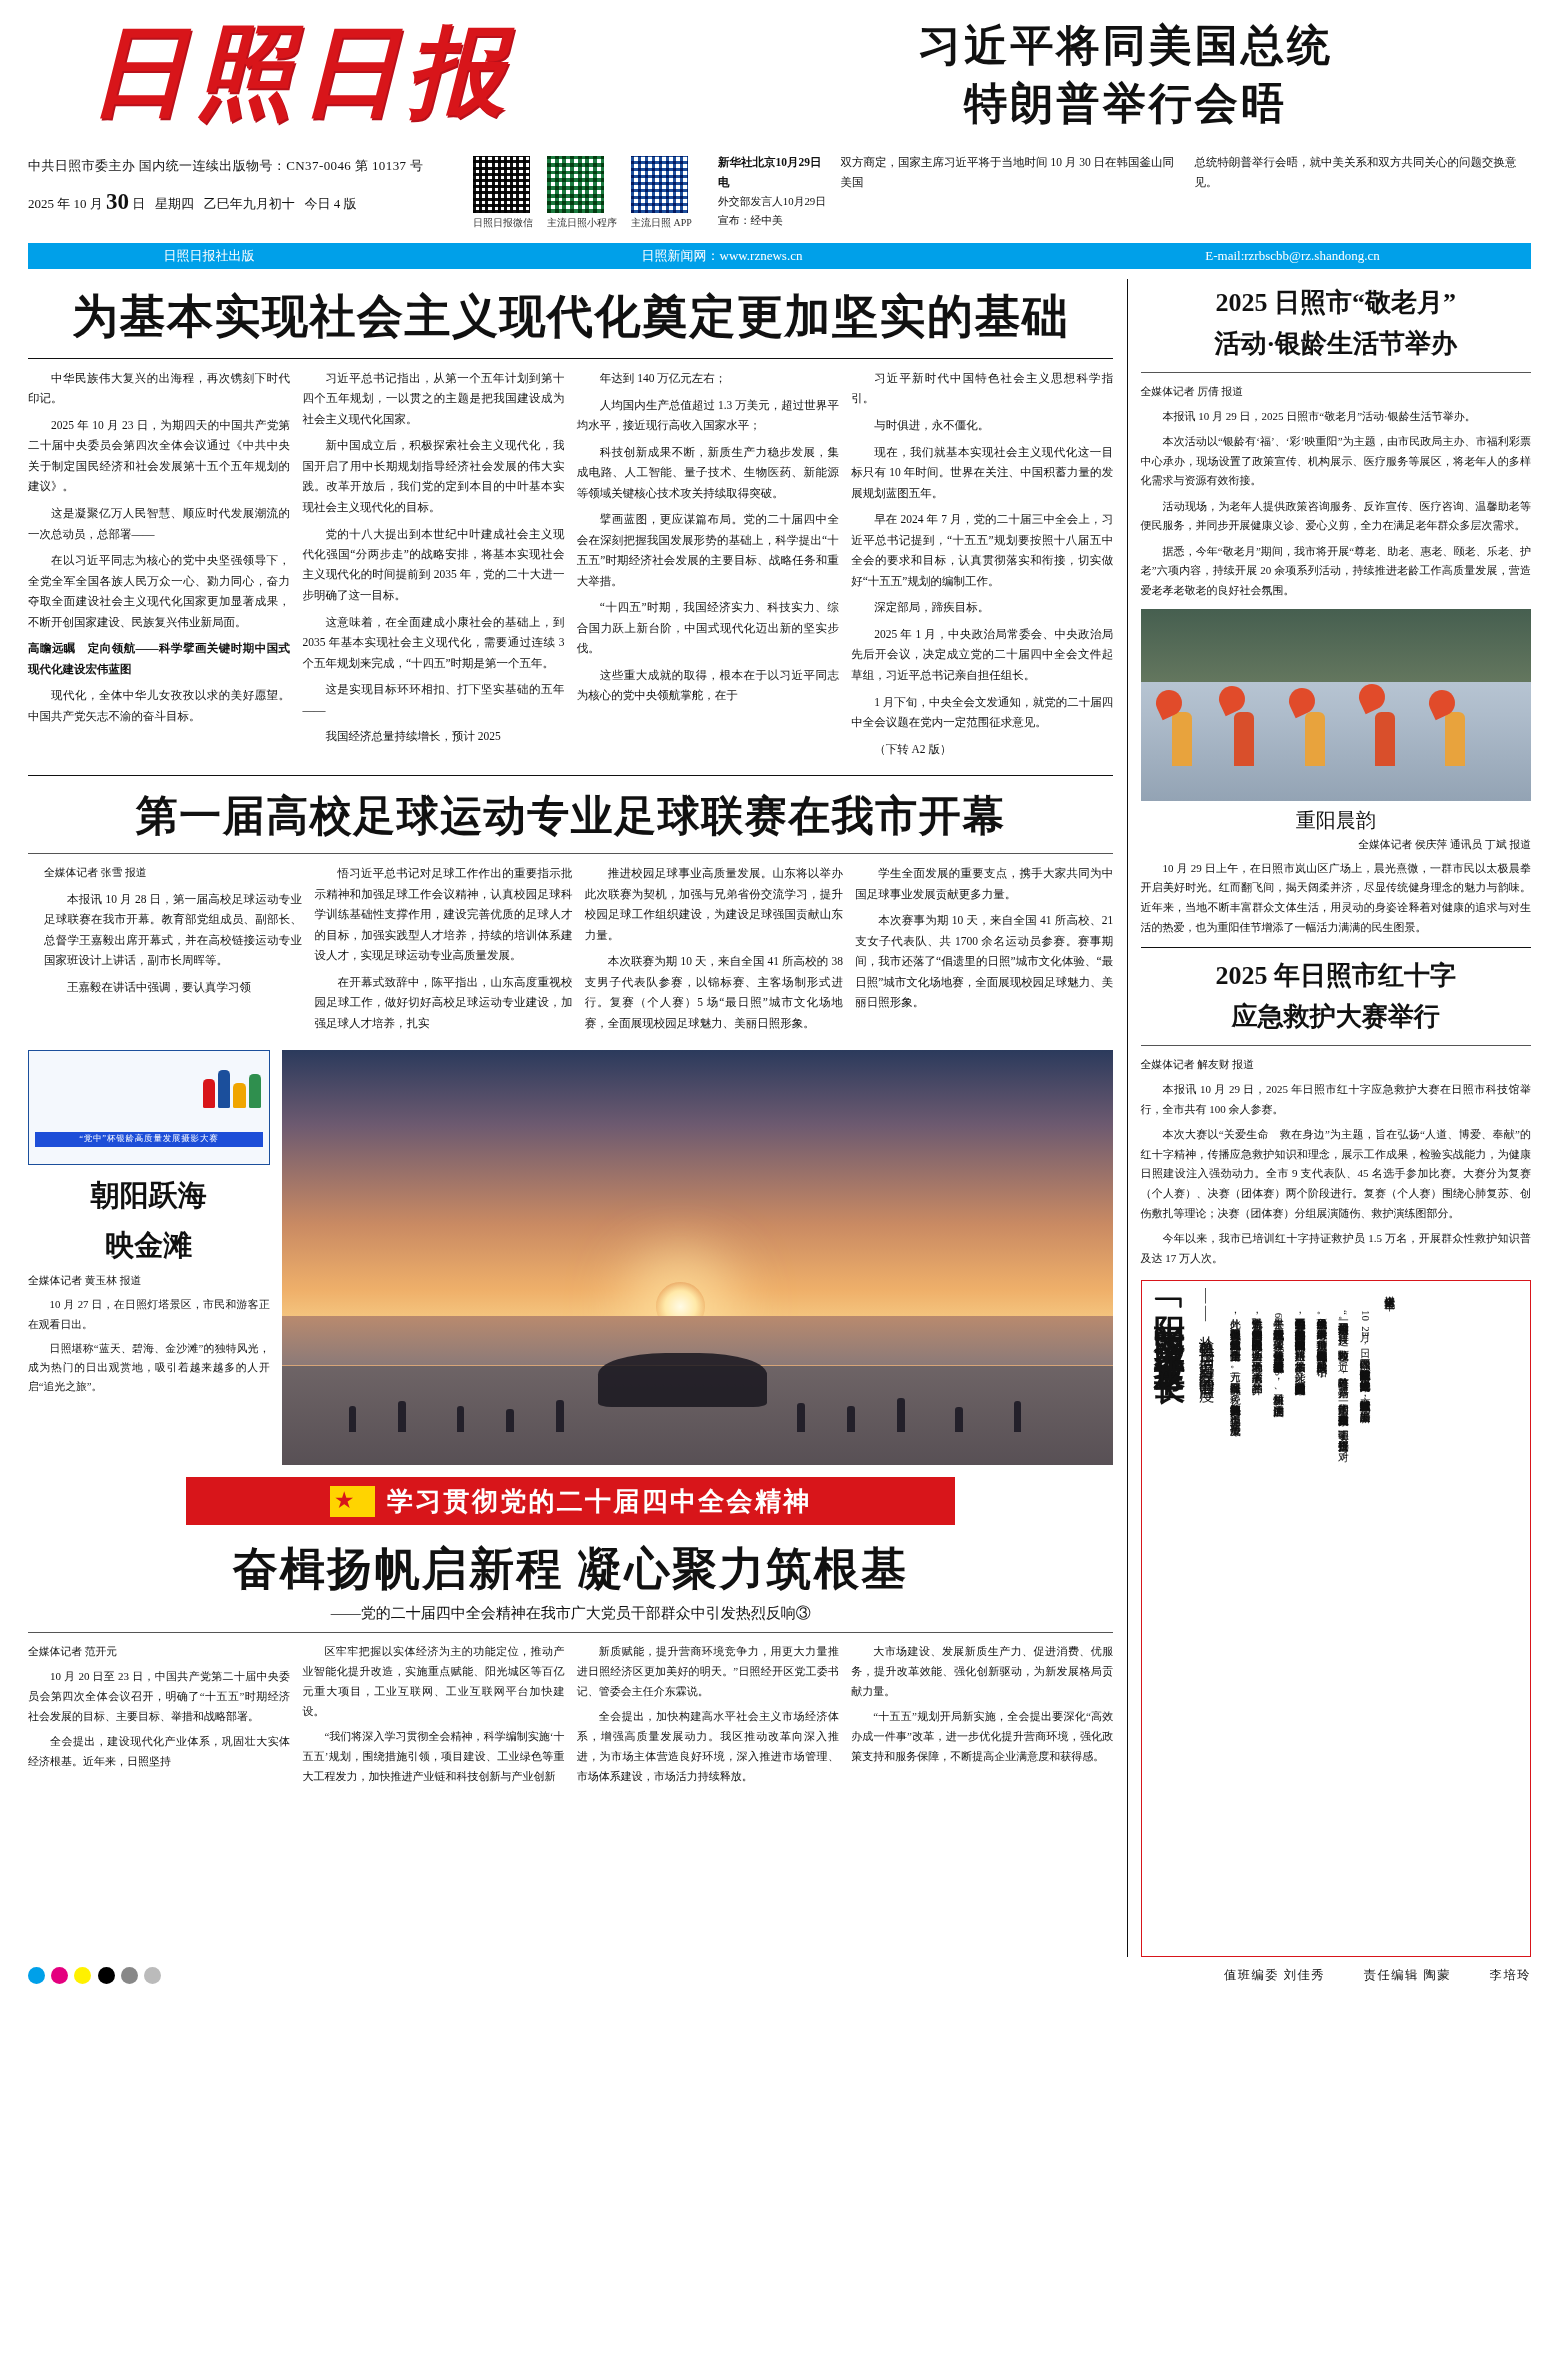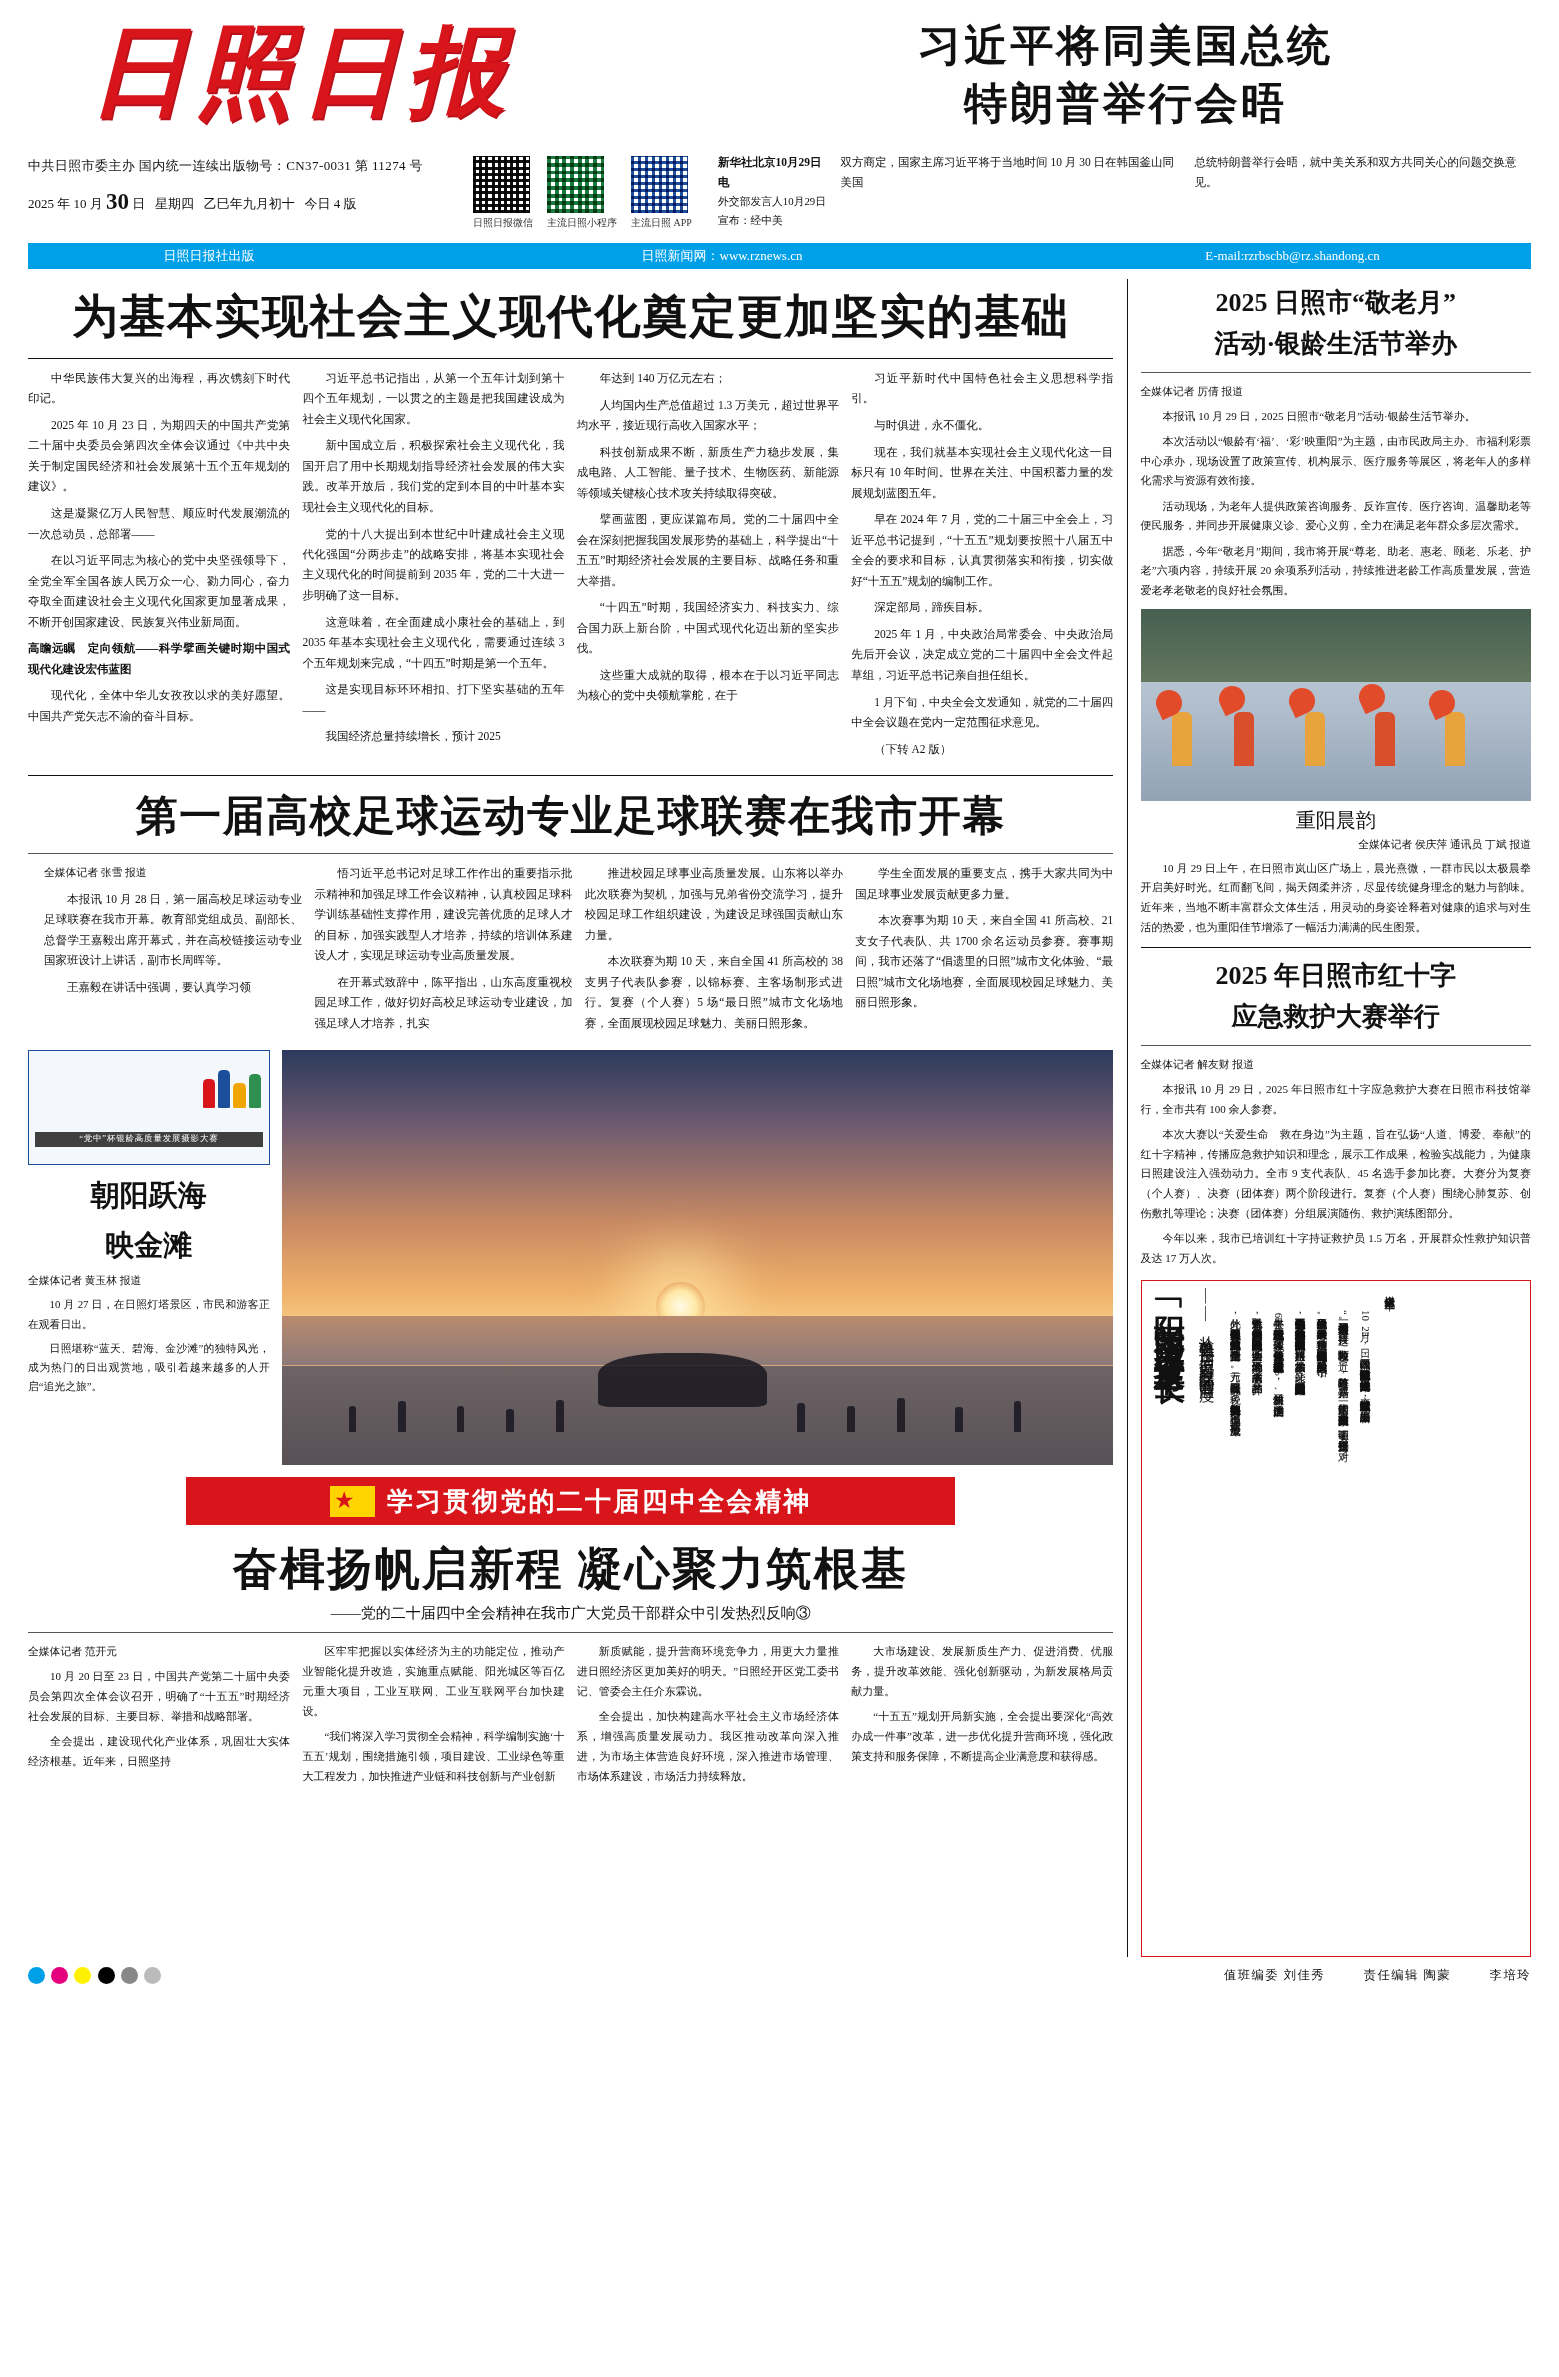--- a/index.html
+++ b/index.html
@@ -62,21 +62,21 @@
   .cols4 .c{flex:1;}
   .cols4 .c p{margin:0 0 6.2px;text-indent:2em;}
   .byline{font-size:10.8px;margin-bottom:4.6px;text-indent:0 !important;}
 
   
   .photo-row{display:flex;margin-top:10.8px;}
   .photo-left{width:254px;padding-right:12.3px;box-sizing:border-box;}
   .ad-box{border:0.8px solid #1b4f9c;padding:6.2px;height:115px;box-sizing:border-box;position:relative;background:#f4f8fd;}
   .ad-people{position:absolute;right:7.7px;top:18.5px;display:flex;gap:3.1px;align-items:flex-end;}
   .pp{width:12.3px;border-radius:4.6px 4.6px 1.5px 1.5px;}
-  .ad-band{position:absolute;left:6.2px;right:6.2px;bottom:17px;height:15.4px;background:#404040;color:#fff;font-size:8.5px;
+  .ad-band{position:absolute;left:6.2px;right:6.2px;bottom:17px;height:15.4px;background:#1d4ed8;color:#fff;font-size:8.5px;
       display:flex;align-items:center;justify-content:center;letter-spacing:0.8px;}
   .cap-title{font-size:29px;font-weight:bold;text-align:center;line-height:1.35;margin:10.8px 0 6.2px;}
   .cap-body{font-size:10.8px;line-height:1.8;text-align:justify;}
   .cap-body p{margin:0 0 4.6px;text-indent:2em;}
   .photo-main{flex:1;}
   .sunset{width:100%;height:415px;position:relative;overflow:hidden;}
   .sky{position:absolute;inset:0;background:linear-gradient(180deg,#2b3a5c 0%,#6d5a70 18%,#c98a63 42%,#efb06a 58%,#f7d08a 68%,#cf9a74 78%,#7b6a72 88%,#4a4450 100%);}
   .sun{position:absolute;left:48%;top:56%;width:49px;height:49px;margin-left:-24.6px;border-radius:50%;
       background:radial-gradient(circle,#fffbe6 0%,#ffe9a8 45%,rgba(255,210,120,0) 72%);box-shadow:0 0 54px 31px rgba(255,225,160,.75);}
   .sea{position:absolute;left:0;right:0;top:64%;height:12%;background:linear-gradient(180deg,#b98a6e,#8c7a78);}
@@ -133,21 +133,21 @@
       <div class="logo-title">日照日报</div>
     </div>
     <div class="head-right">
       <div class="lead-title">习近平将同美国总统</div>
       <div class="lead-title">特朗普举行会晤</div>
     </div>
   </div>
 
   <div class="meta-row">
     <div class="meta-left">
-      <div class="l1">中共日照市委主办  国内统一连续出版物号：CN37-0031  第 11274 号</div>
+      <div class="l1">中共日照市委主办  国内统一连续出版物号：CN37-0046  第 10137 号</div>
       <div class="l2">
         <span>2025 年 10 月</span>
         <span class="big">30</span>
         <span>日</span>
         &nbsp;&nbsp;<span>星期四</span>
         &nbsp;&nbsp;<span>乙巳年九月初十</span>
         &nbsp;&nbsp;<span>今日 4 版</span>
       </div>
     </div>
 

